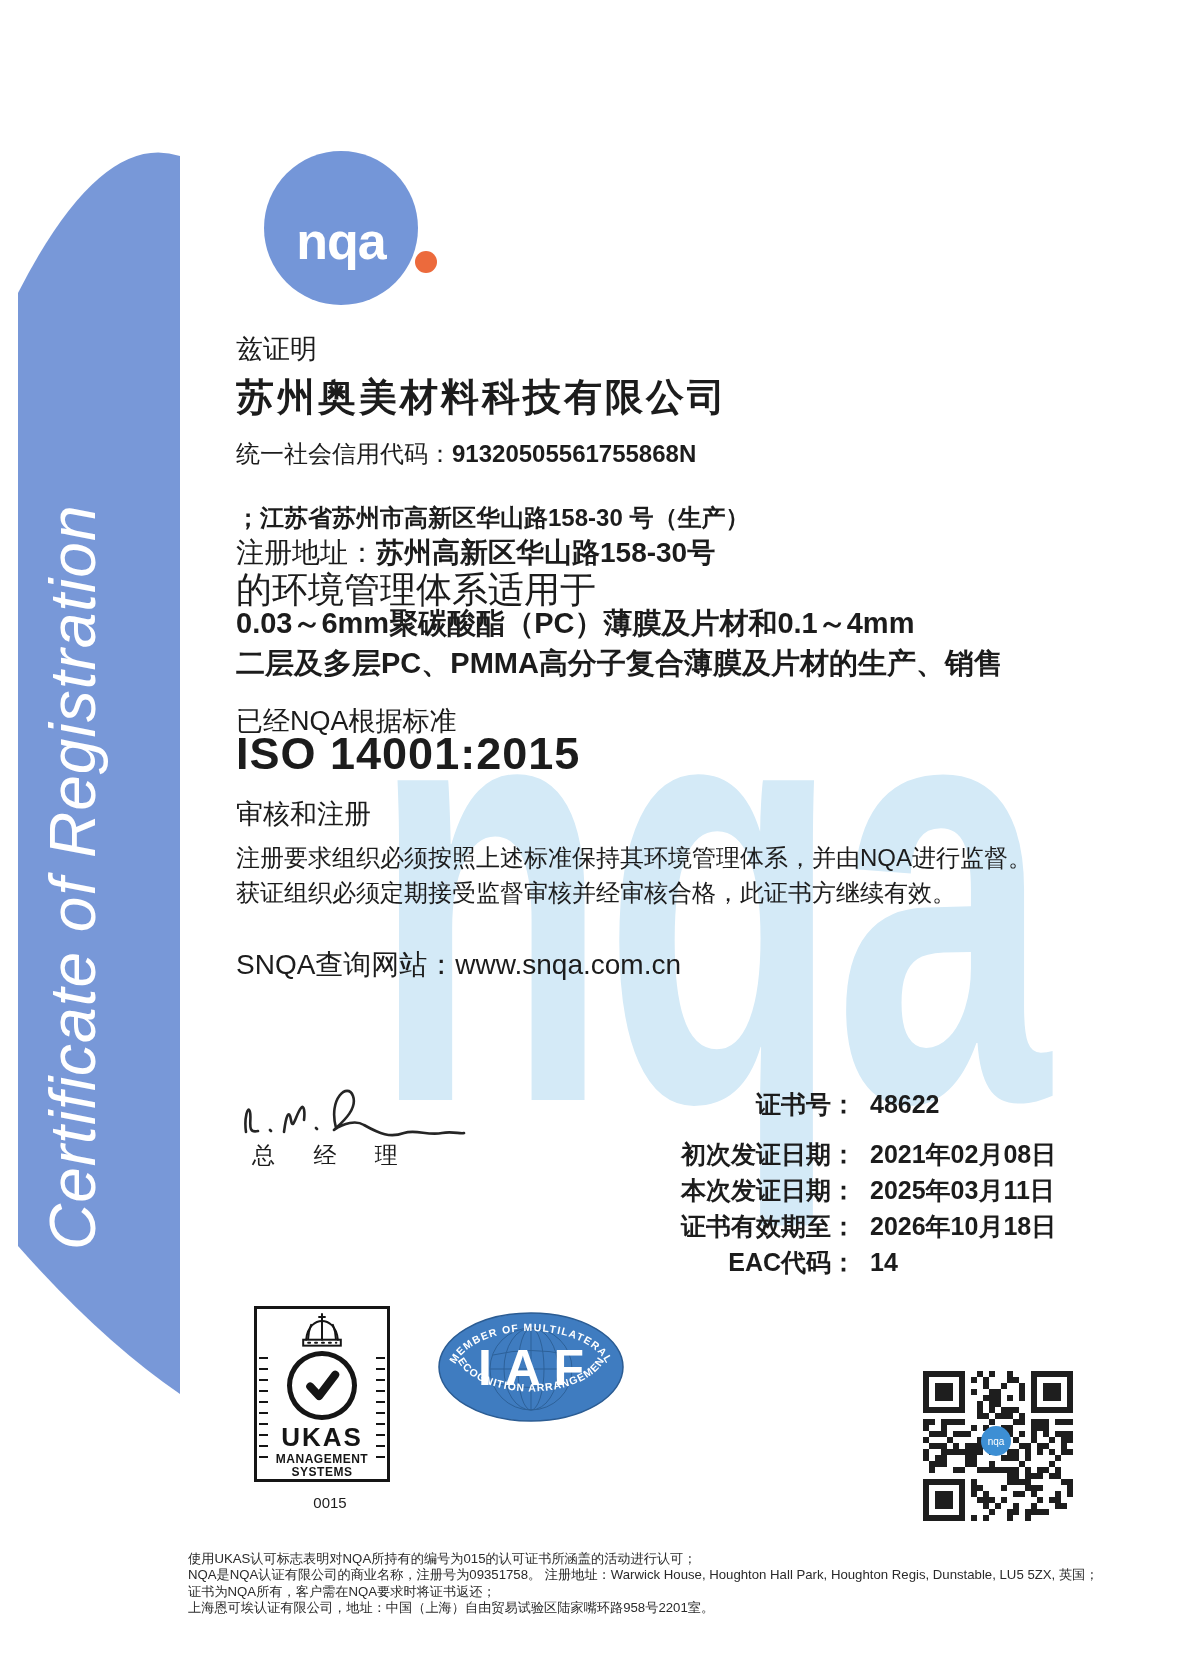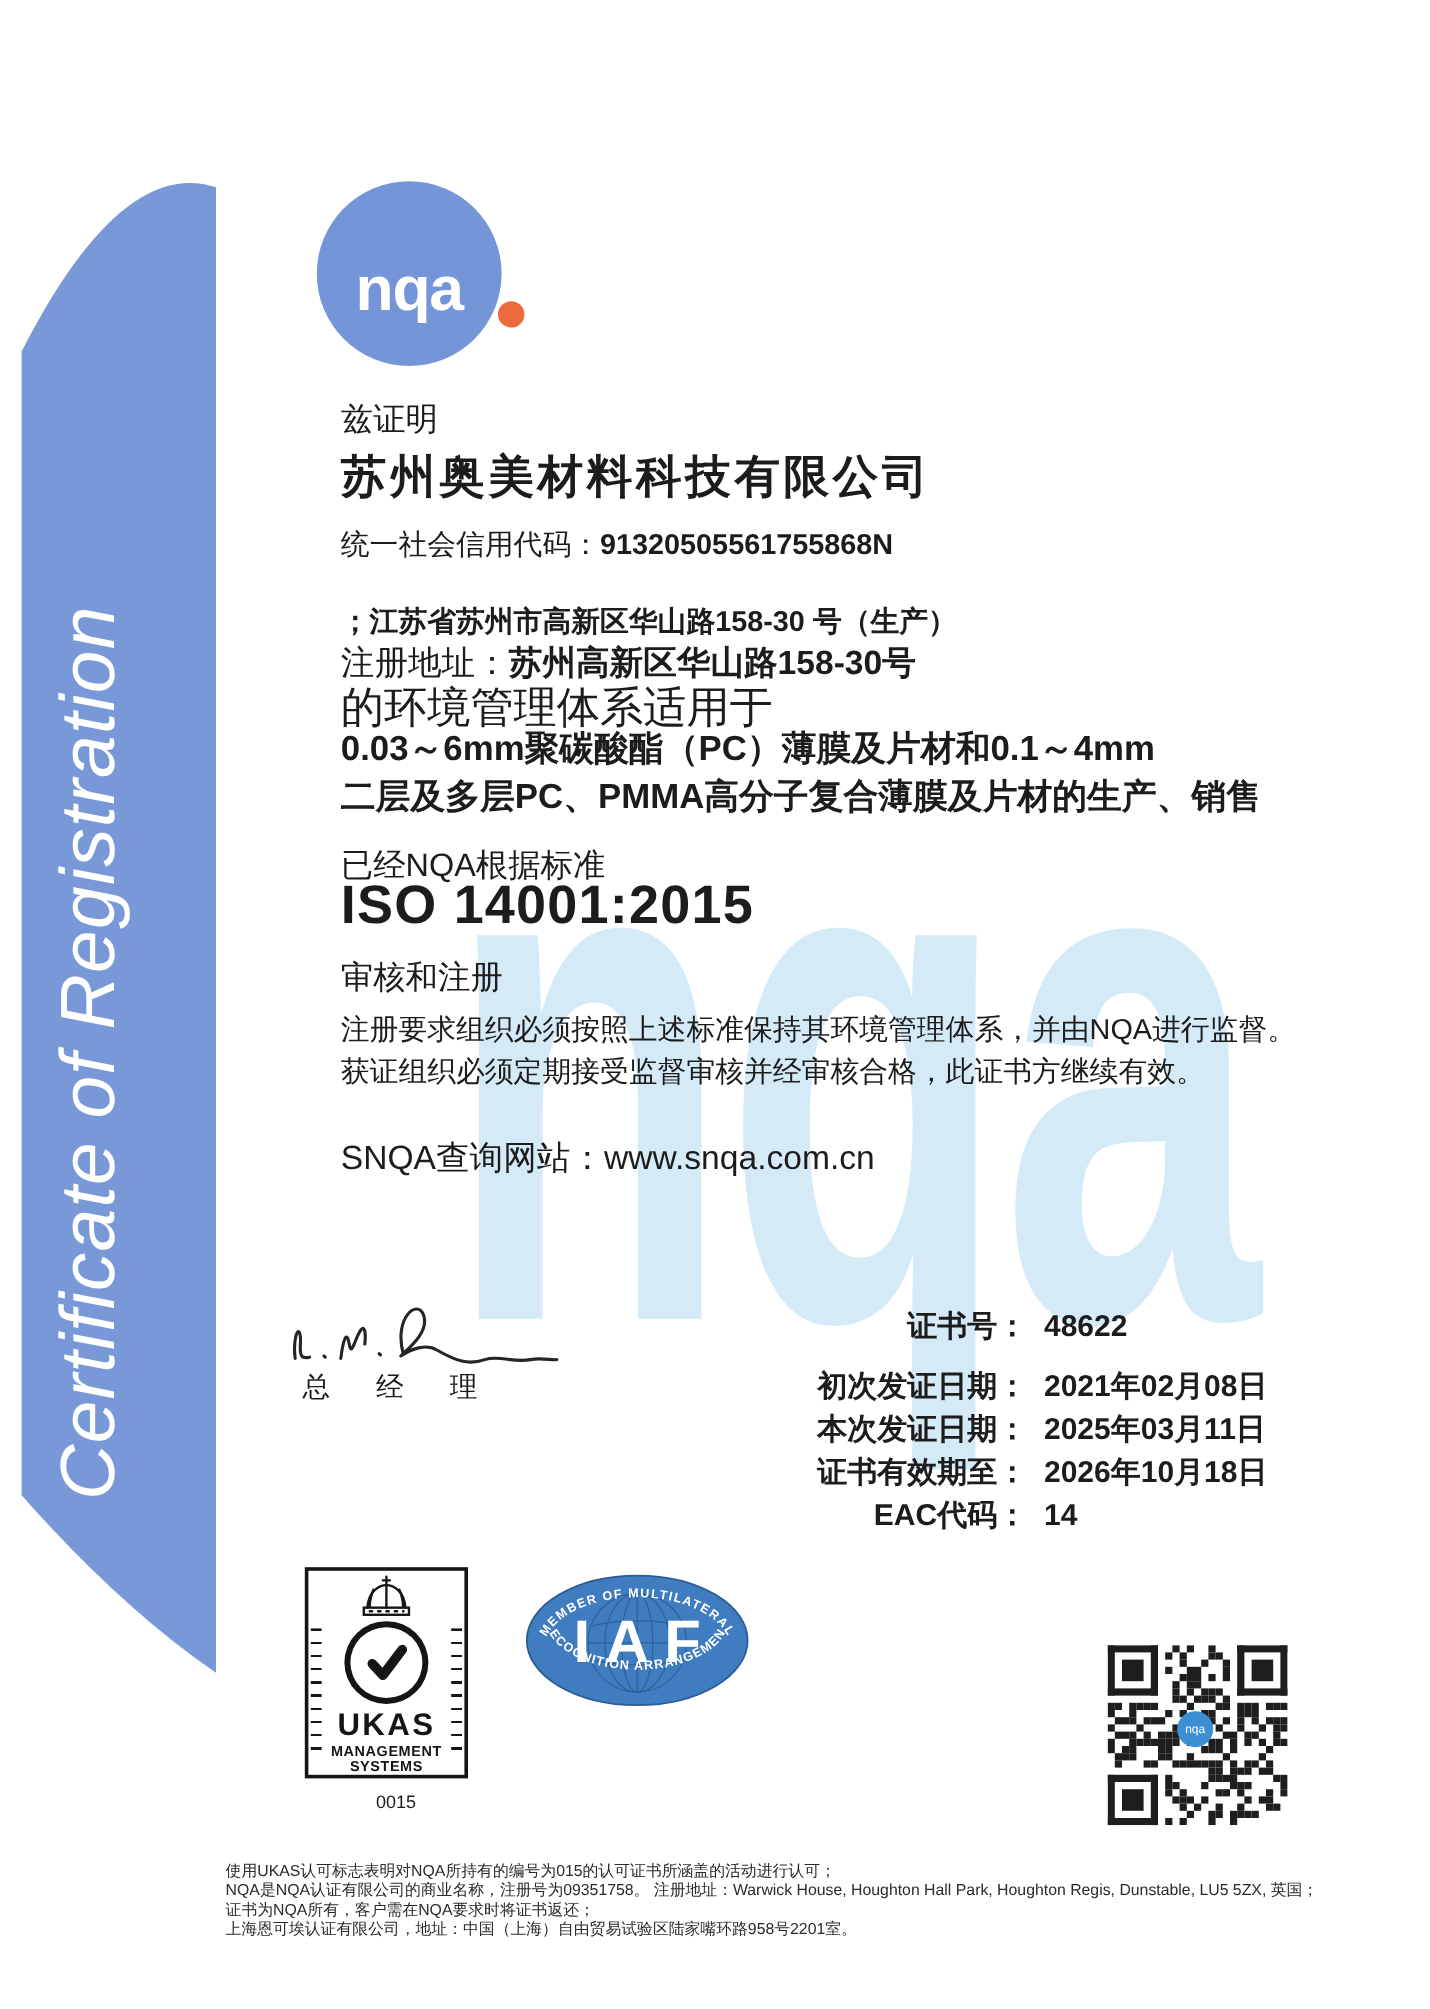--- a/index.html
+++ b/index.html
@@ -17,21 +17,21 @@
     transform:rotate(-90deg);transform-origin:0 0;white-space:nowrap;
     font-size:64px;font-style:oblique;font-weight:400;color:#ffffff;letter-spacing:1px;}
 
   
   .logo-circle{position:absolute;left:264px;top:151px;width:154px;height:154px;border-radius:50%;
     background:#7496d8;z-index:4;display:flex;align-items:center;justify-content:center;}
   .logo-circle span{color:#fff;font-size:52px;font-weight:600;letter-spacing:-1px;margin-top:26px;}
   .logo-dot{position:absolute;left:415px;top:251px;width:22px;height:22px;border-radius:50%;
     background:#ec6a3c;z-index:5;}
 
-  .line{position:absolute;left:236px;z-index:6;white-space:nowrap;margin-left:48px;}
+  .line{position:absolute;left:236px;z-index:6;white-space:nowrap;}
   .certify{top:331px;font-size:27px;}
   .company-name{top:372px;font-size:38px;font-weight:700;letter-spacing:3px;}
   .credit{top:438px;font-size:24px;}
   .biz1{top:470px;font-size:24px;}
   .biz2{top:502px;font-size:24px;font-weight:700;}
   .reg{top:534px;font-size:28px;}
   .lbl{font-weight:400;}
   .val{font-weight:700;}
   .sys{top:566px;font-size:36px;}
   .scope1{top:604px;font-size:29px;font-weight:700;}

